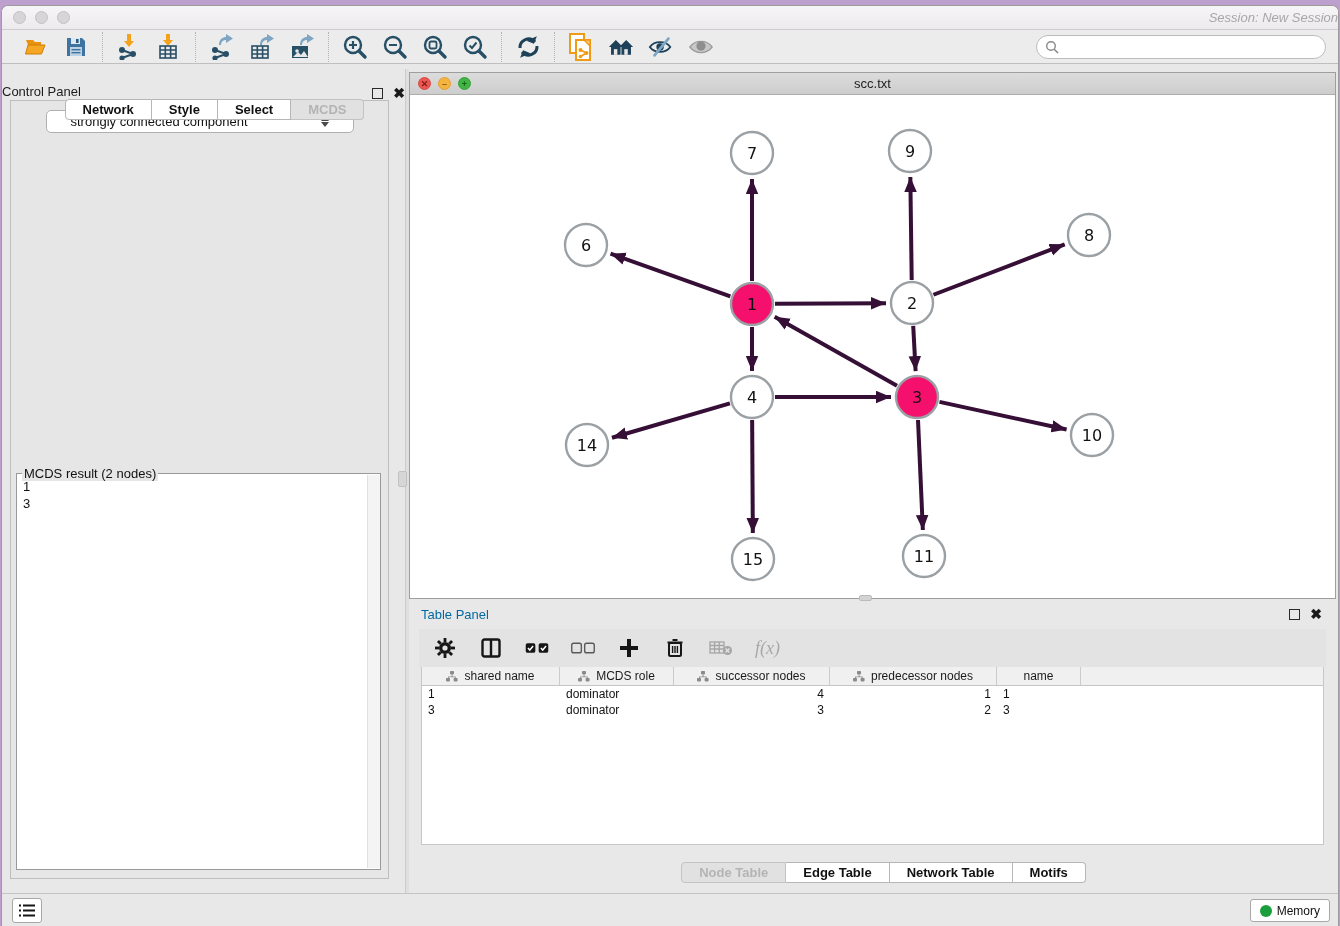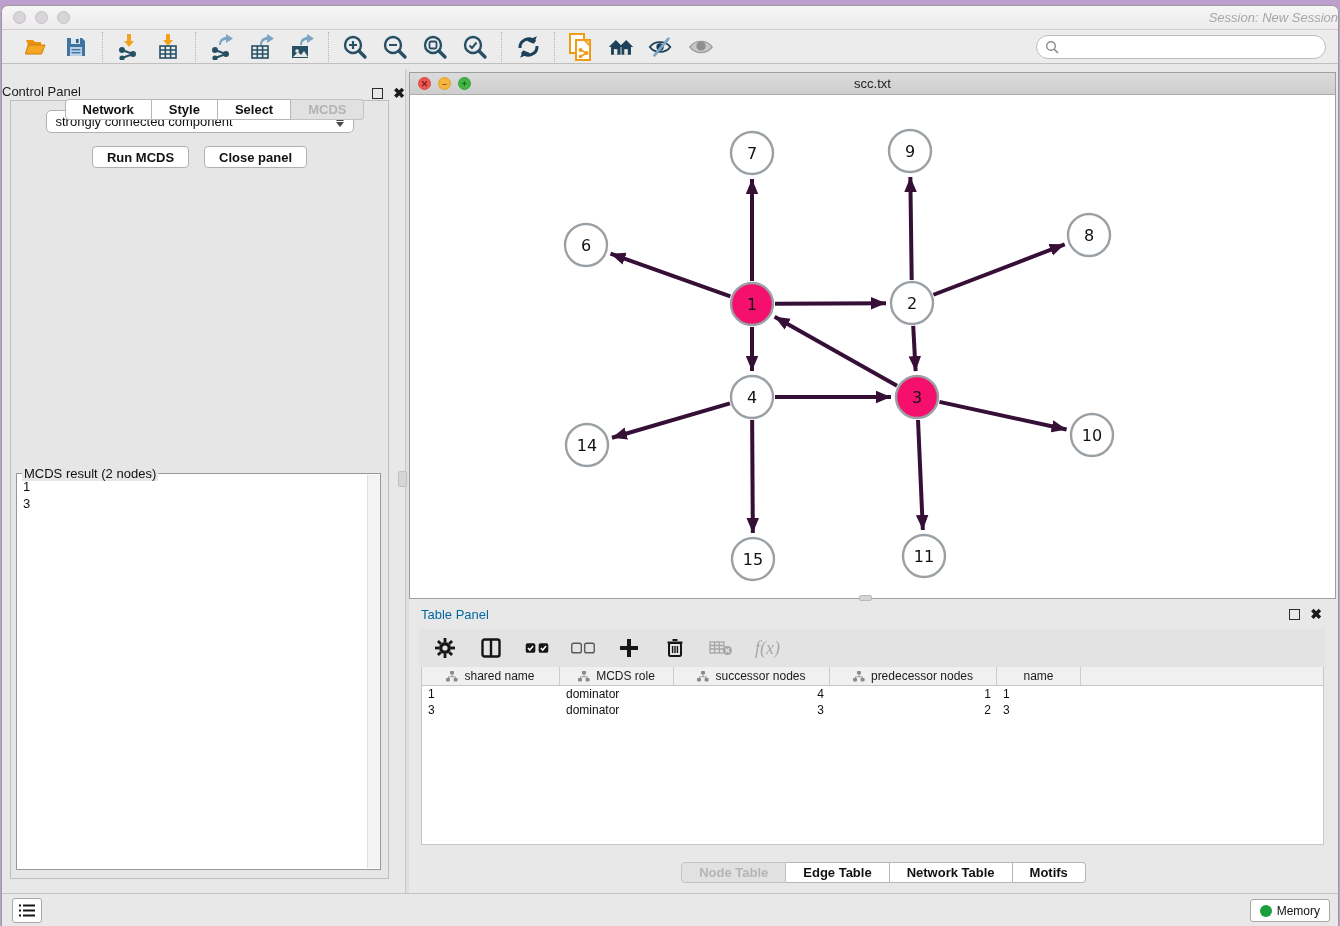--- a/index.html
+++ b/index.html
@@ -40,21 +40,21 @@
   .cp-tabs { display:flex; justify-content:center; position:relative; z-index:2; }
   .tabbtn { height:21px; padding:0 17px; background:#fff; border:1px solid #b6b6b6; border-left-width:0;
     font-size:13px; font-weight:bold; color:#111; display:flex; align-items:center; }
   .tabbtn:first-child { border-left-width:1px; border-radius:4px 0 0 4px;margin-left:22px; }
   .tabbtn:last-child { border-radius:0 4px 4px 0; }
   .tabbtn.selected { background:#e2e1e2; color:#b5b4b5; border-color:#c4c3c4; }
   .cp-body { position:absolute; left:8px; right:16px; top:31px; bottom:14px;
     background:#e7e6e7; border:1px solid #bfbebf; }
   .opt-label { text-align:center; margin-top:24px; font-size:13px; color:#111; }
   .criterion { margin:9px auto 0; width:308px; height:23px; background:#fff; border:1px solid #b1b0b1; border-radius:5px;
-    display:flex; align-items:center; padding:0 9px; font-size:13px; color:#111; }
+    display:flex; align-items:center; padding:0 24px; font-size:13px; color:#111; }
   .criterion .spin { margin-left:auto; display:flex; flex-direction:column; gap:1px; }
   .criterion .spin i { width:0; height:0; border-left:4px solid transparent; border-right:4px solid transparent; }
   .criterion .spin i.up { border-bottom:5px solid #4a4a4a; }
   .criterion .spin i.down { border-top:5px solid #4a4a4a; }
   .cp-buttons { display:flex; justify-content:center; gap:15px; margin-top:13px; }
   .btn { height:22px; background:#fff; border:1px solid #b1b0b1; border-radius:4px; padding:0 14px;
     font-size:13px; font-weight:bold; color:#111; display:flex; align-items:center; }
   .result-box { position:absolute; left:5px; right:7px; top:372px; bottom:8px;
     background:#fff; border:1px solid #9a999a; }
   .result-legend { position:absolute; top:-8px; left:5px; background:#e7e6e7; padding:0 2px; font-size:13px; color:#111; }
@@ -293,24 +293,20 @@
           <div class="tabbtn">Select</div>
           <div class="tabbtn selected">MCDS</div>
         </div>
       <div class="cp-body">
         <div class="criterion">
           <span>strongly connected component</span>
           <span class="spin">
               <i class="up"></i>
               <i class="down"></i>
             </span>
-        </div>
-        <div class="cp-buttons">
-          <button class="btn">Run MCDS</button>
-          <button class="btn">Close panel</button>
         </div>
         <div class="result-box">
           <span class="result-legend">MCDS result (2 nodes)</span>
           <div class="result-text" id="result-text">1
 3</div>
           <div class="result-scroll"></div>
         </div>
       </div>
     </div>
 

